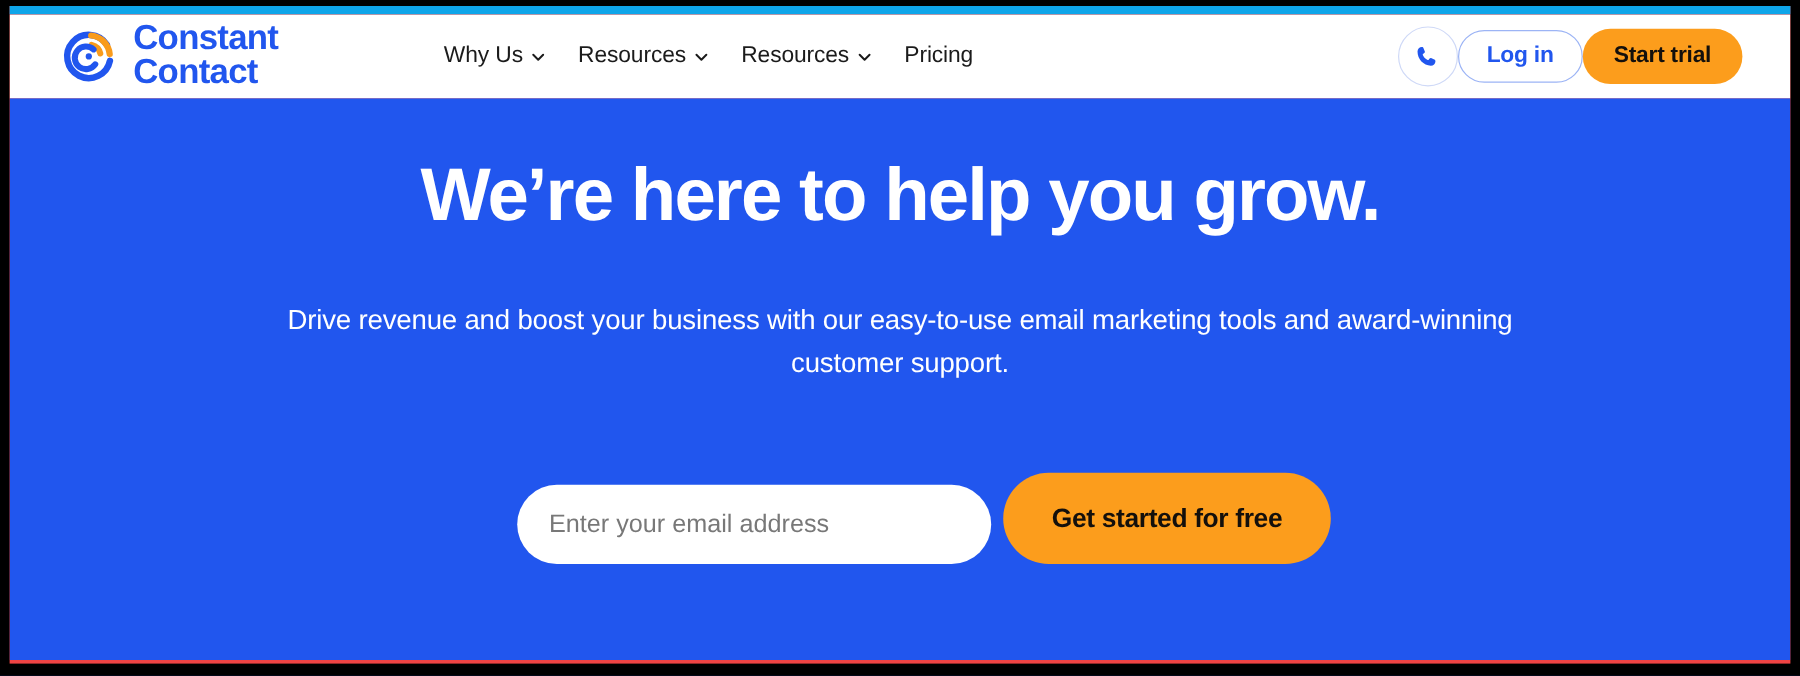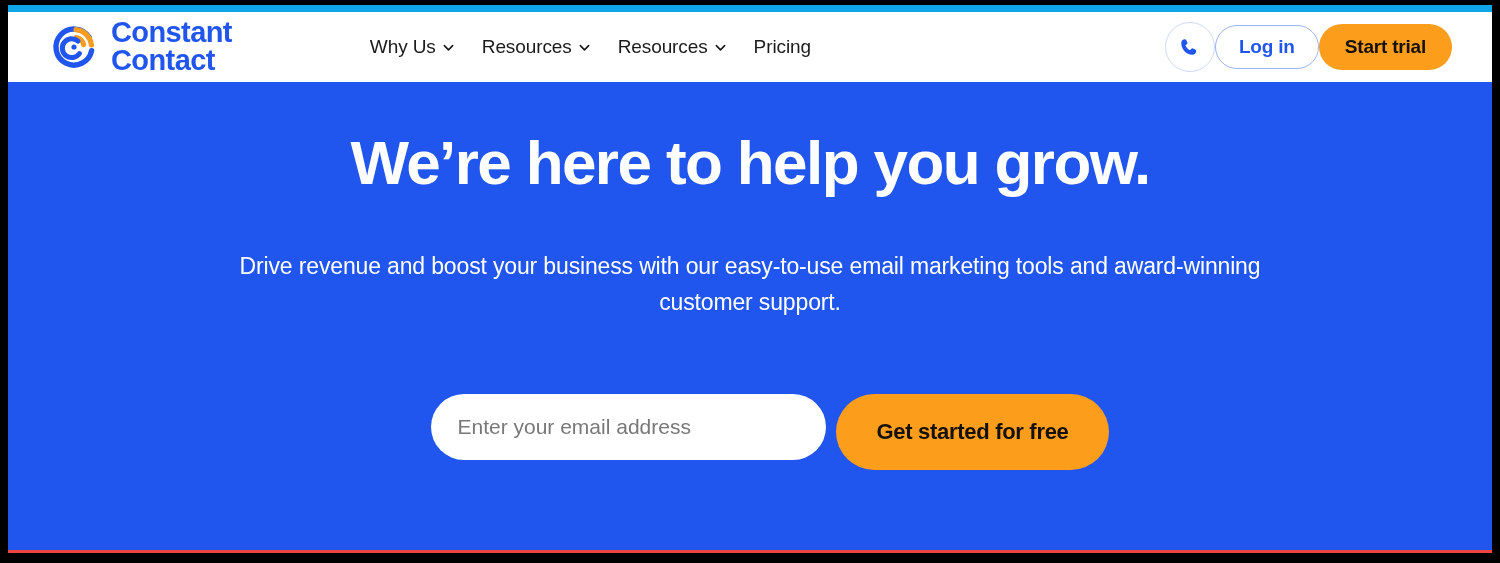--- a/index.html
+++ b/index.html
@@ -170,21 +170,21 @@
     font-size: 23px;
     font-weight: 400;
     line-height: 1.58;
     letter-spacing: -0.15px;
   }
 
   
   .signup-row {
     margin-top: 74px;
     display: flex;
-    align-items: flex-start;
+    align-items: flex-end;
     justify-content: center;
     gap: 10px;
     padding-left: 40px;
   }
   .email-input {
     width: 395px;
     height: 66px;
     border-radius: 999px;
     border: none;
     outline: none;

